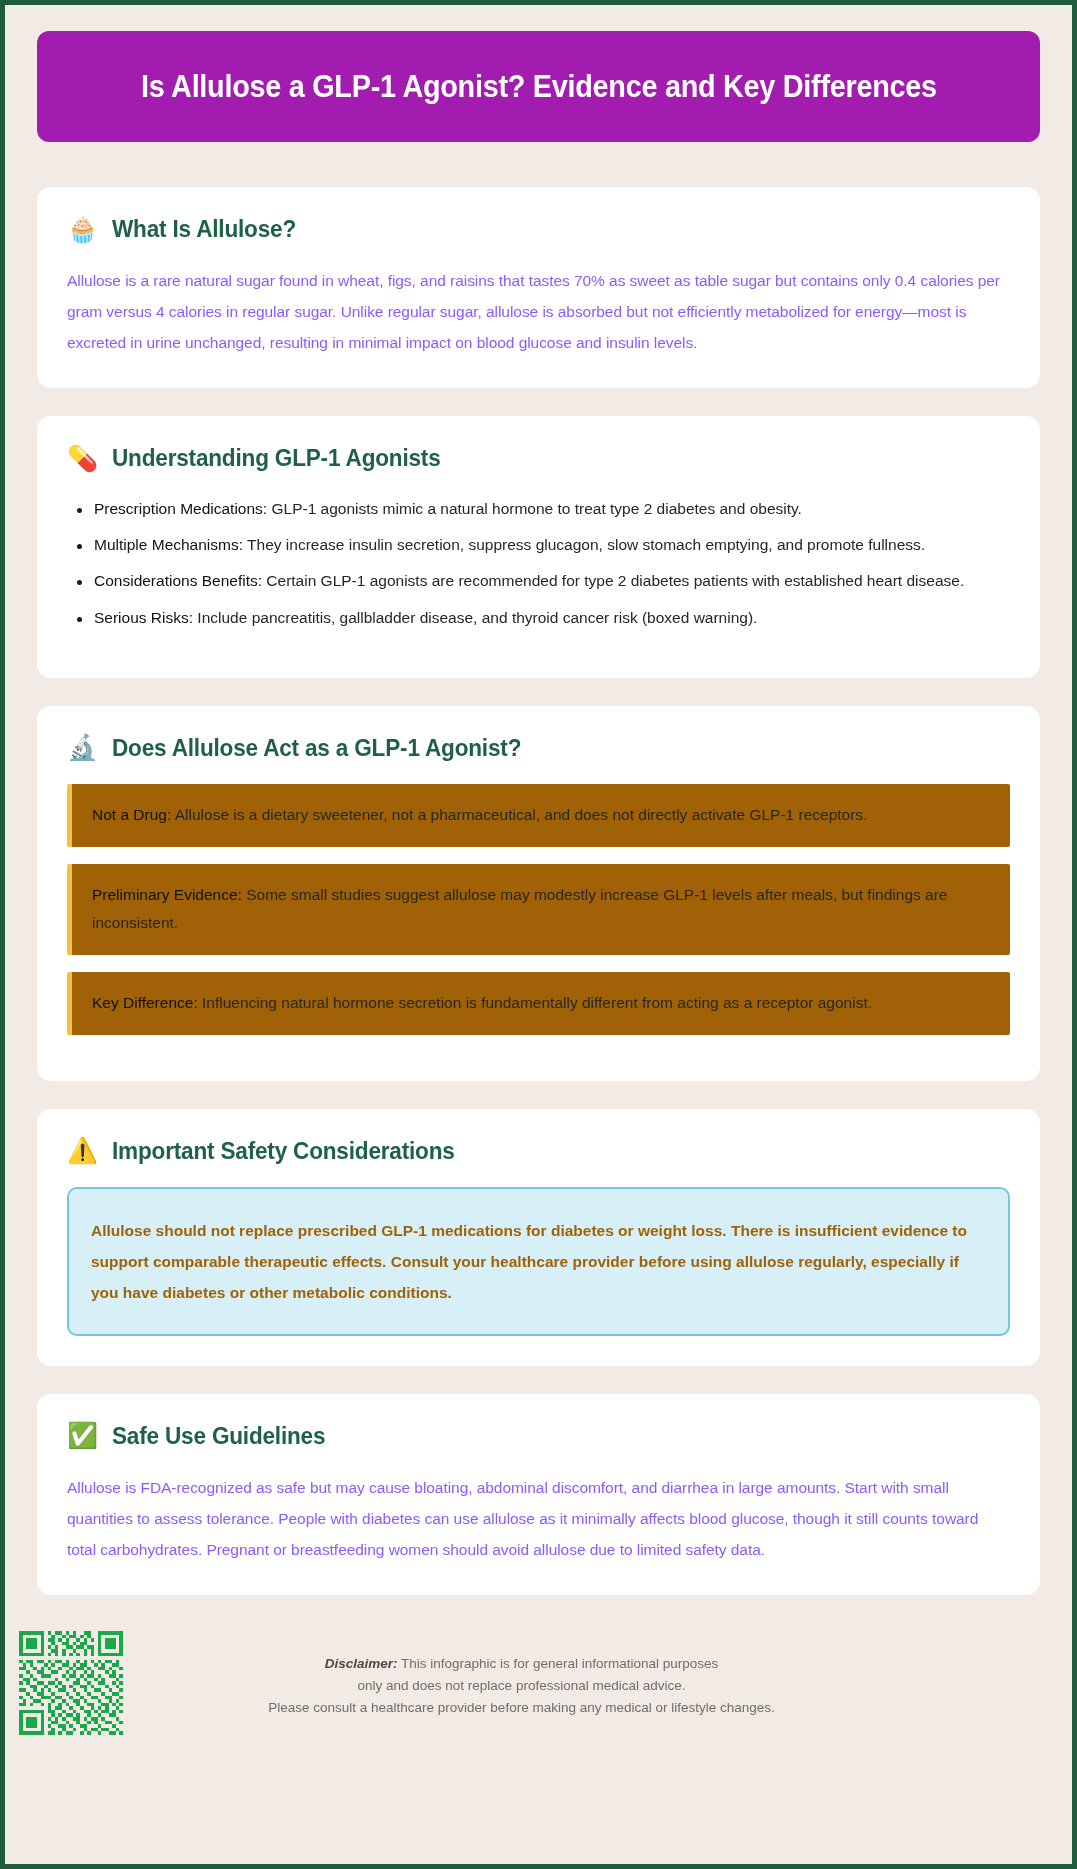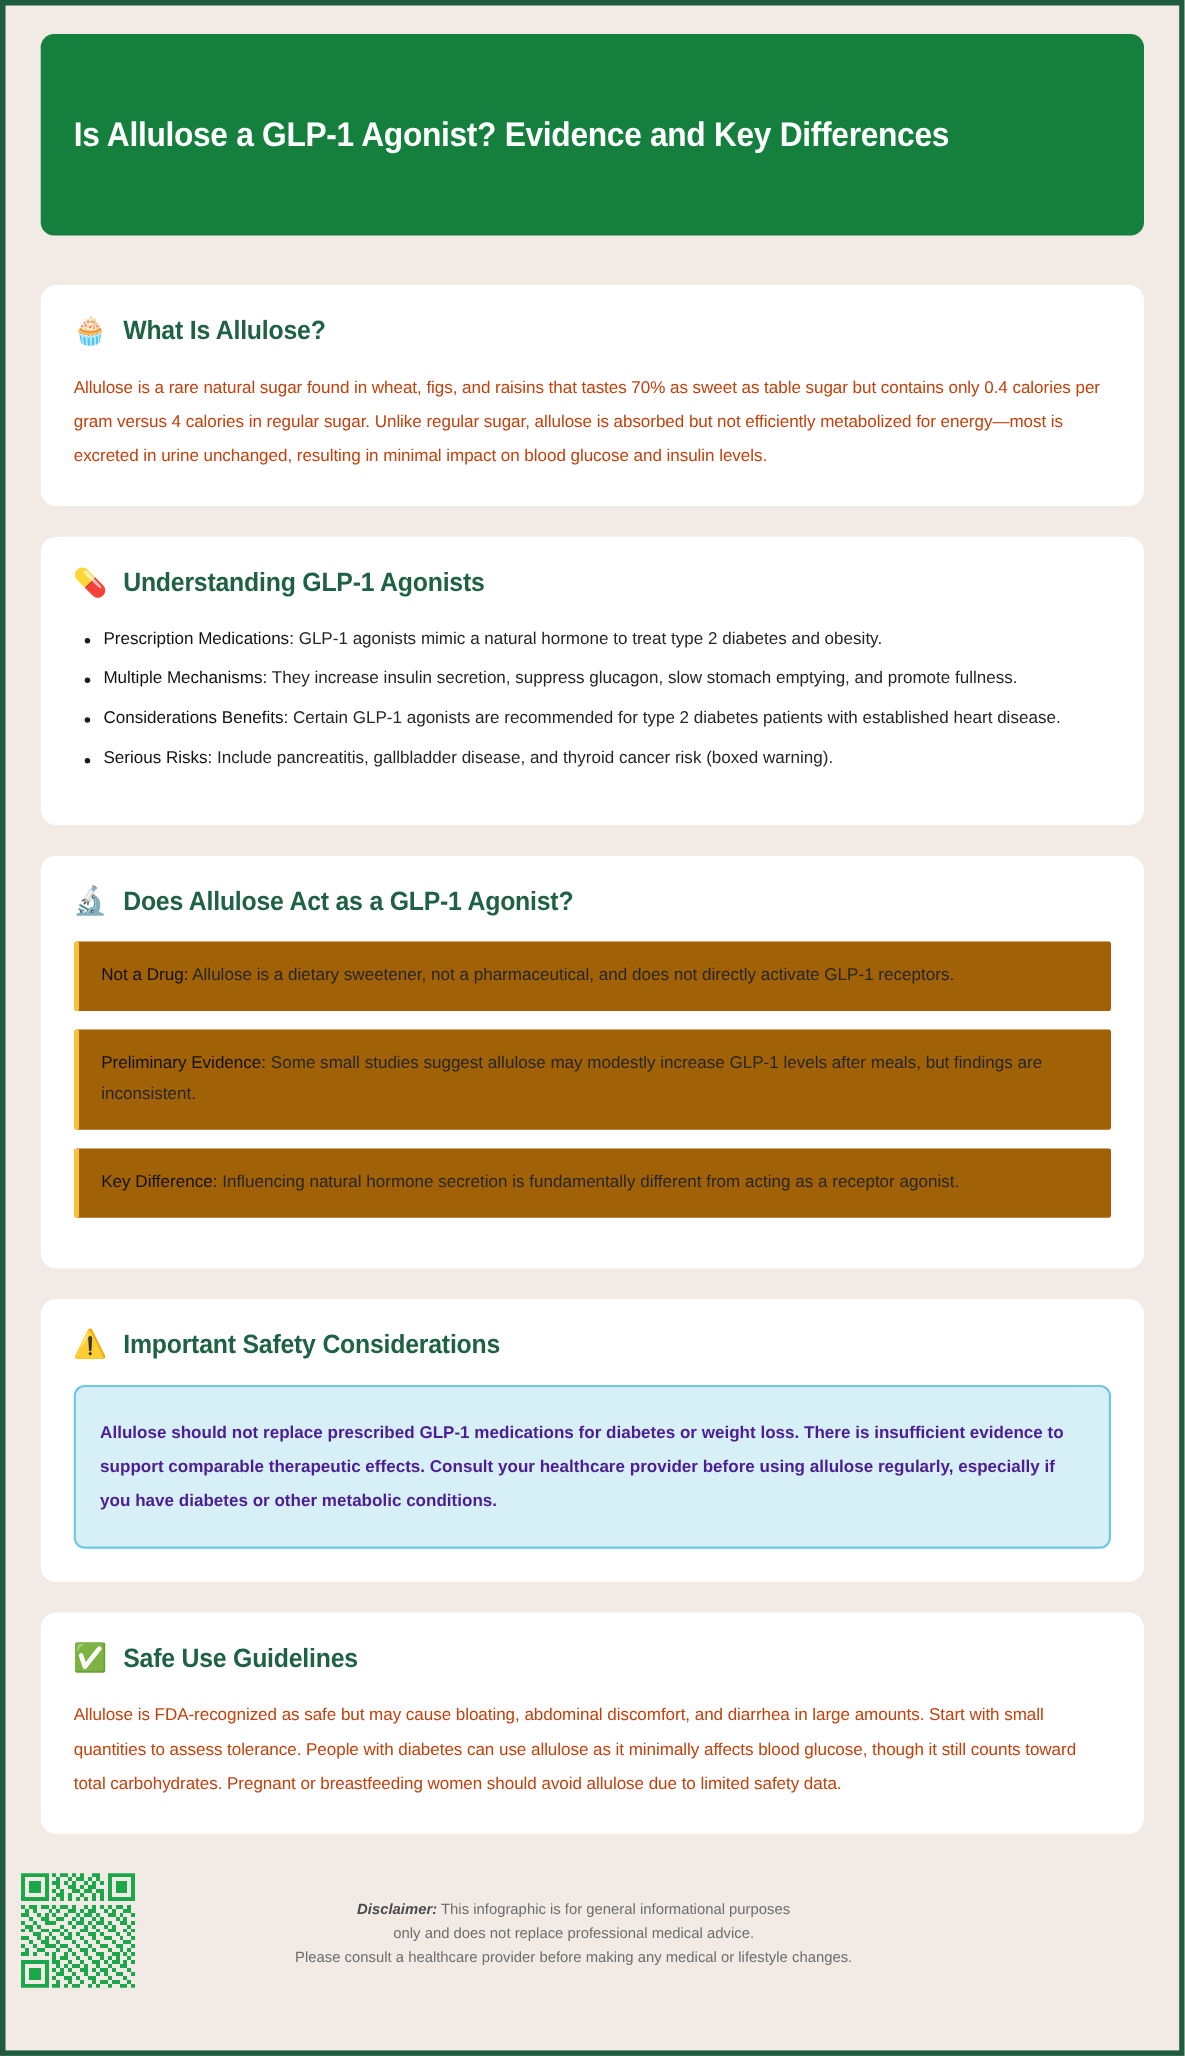--- a/index.html
+++ b/index.html
@@ -12,26 +12,26 @@
   .page {
     width:1077px;
     min-height:1869px;
     background:#f2ebe5;
     border:5px solid #1e5b3f;
     padding:26px 32px 0 32px;
     position:relative;
   }
   
   .banner {
-    background:#15803d;
+    background:#a21caf;
     border-radius:12px;
-    height:183px;
+    height:111px;
     display:flex;
     align-items:center;
-    justify-content:flex-start;
+    justify-content:center;
     margin-bottom:45px;
   }
   .banner-title {
     color:#ffffff;
     font-size:31px;
     font-weight:bold;
     letter-spacing:-0.3px;
     transform:scaleX(0.93);
     text-align:center;
     font-family:"Liberation Sans Narrow","Liberation Sans",sans-serif;
@@ -55,21 +55,21 @@
     font-size:24px;
     font-weight:bold;
     letter-spacing:-0.2px;
     transform:scaleX(0.94);
     transform-origin:left center;
     font-family:"Liberation Sans Narrow","Liberation Sans",sans-serif;
   }
   .body-text {
     font-size:15.5px;
     line-height:2.0;
-    color:#c2410c;
+    color:#8b5cf6;
     letter-spacing:-0.05px;
   }
   
   ul.bullets { list-style:none; }
   ul.bullets li {
     position:relative;
     padding-left:27px;
     font-size:15.5px;
     line-height:1.95;
     color:#262626;
@@ -99,21 +99,21 @@
   .callout:last-child { margin-bottom:16px; }
   
   .warnbox {
     background:#d7f0f7;
     border:2px solid #6fc8dd;
     border-radius:10px;
     padding:26px 22px;
     font-size:15.5px;
     line-height:2.0;
     font-weight:bold;
-    color:#4c1d95;
+    color:#a16207;
   }
   
   .footer {
     display:flex;
     align-items:flex-start;
     padding:8px 0 26px 0;
     min-height:120px;
   }
   .qr { width:104px; height:104px; flex:none; margin-left:-18px; }
   .disclaimer {

